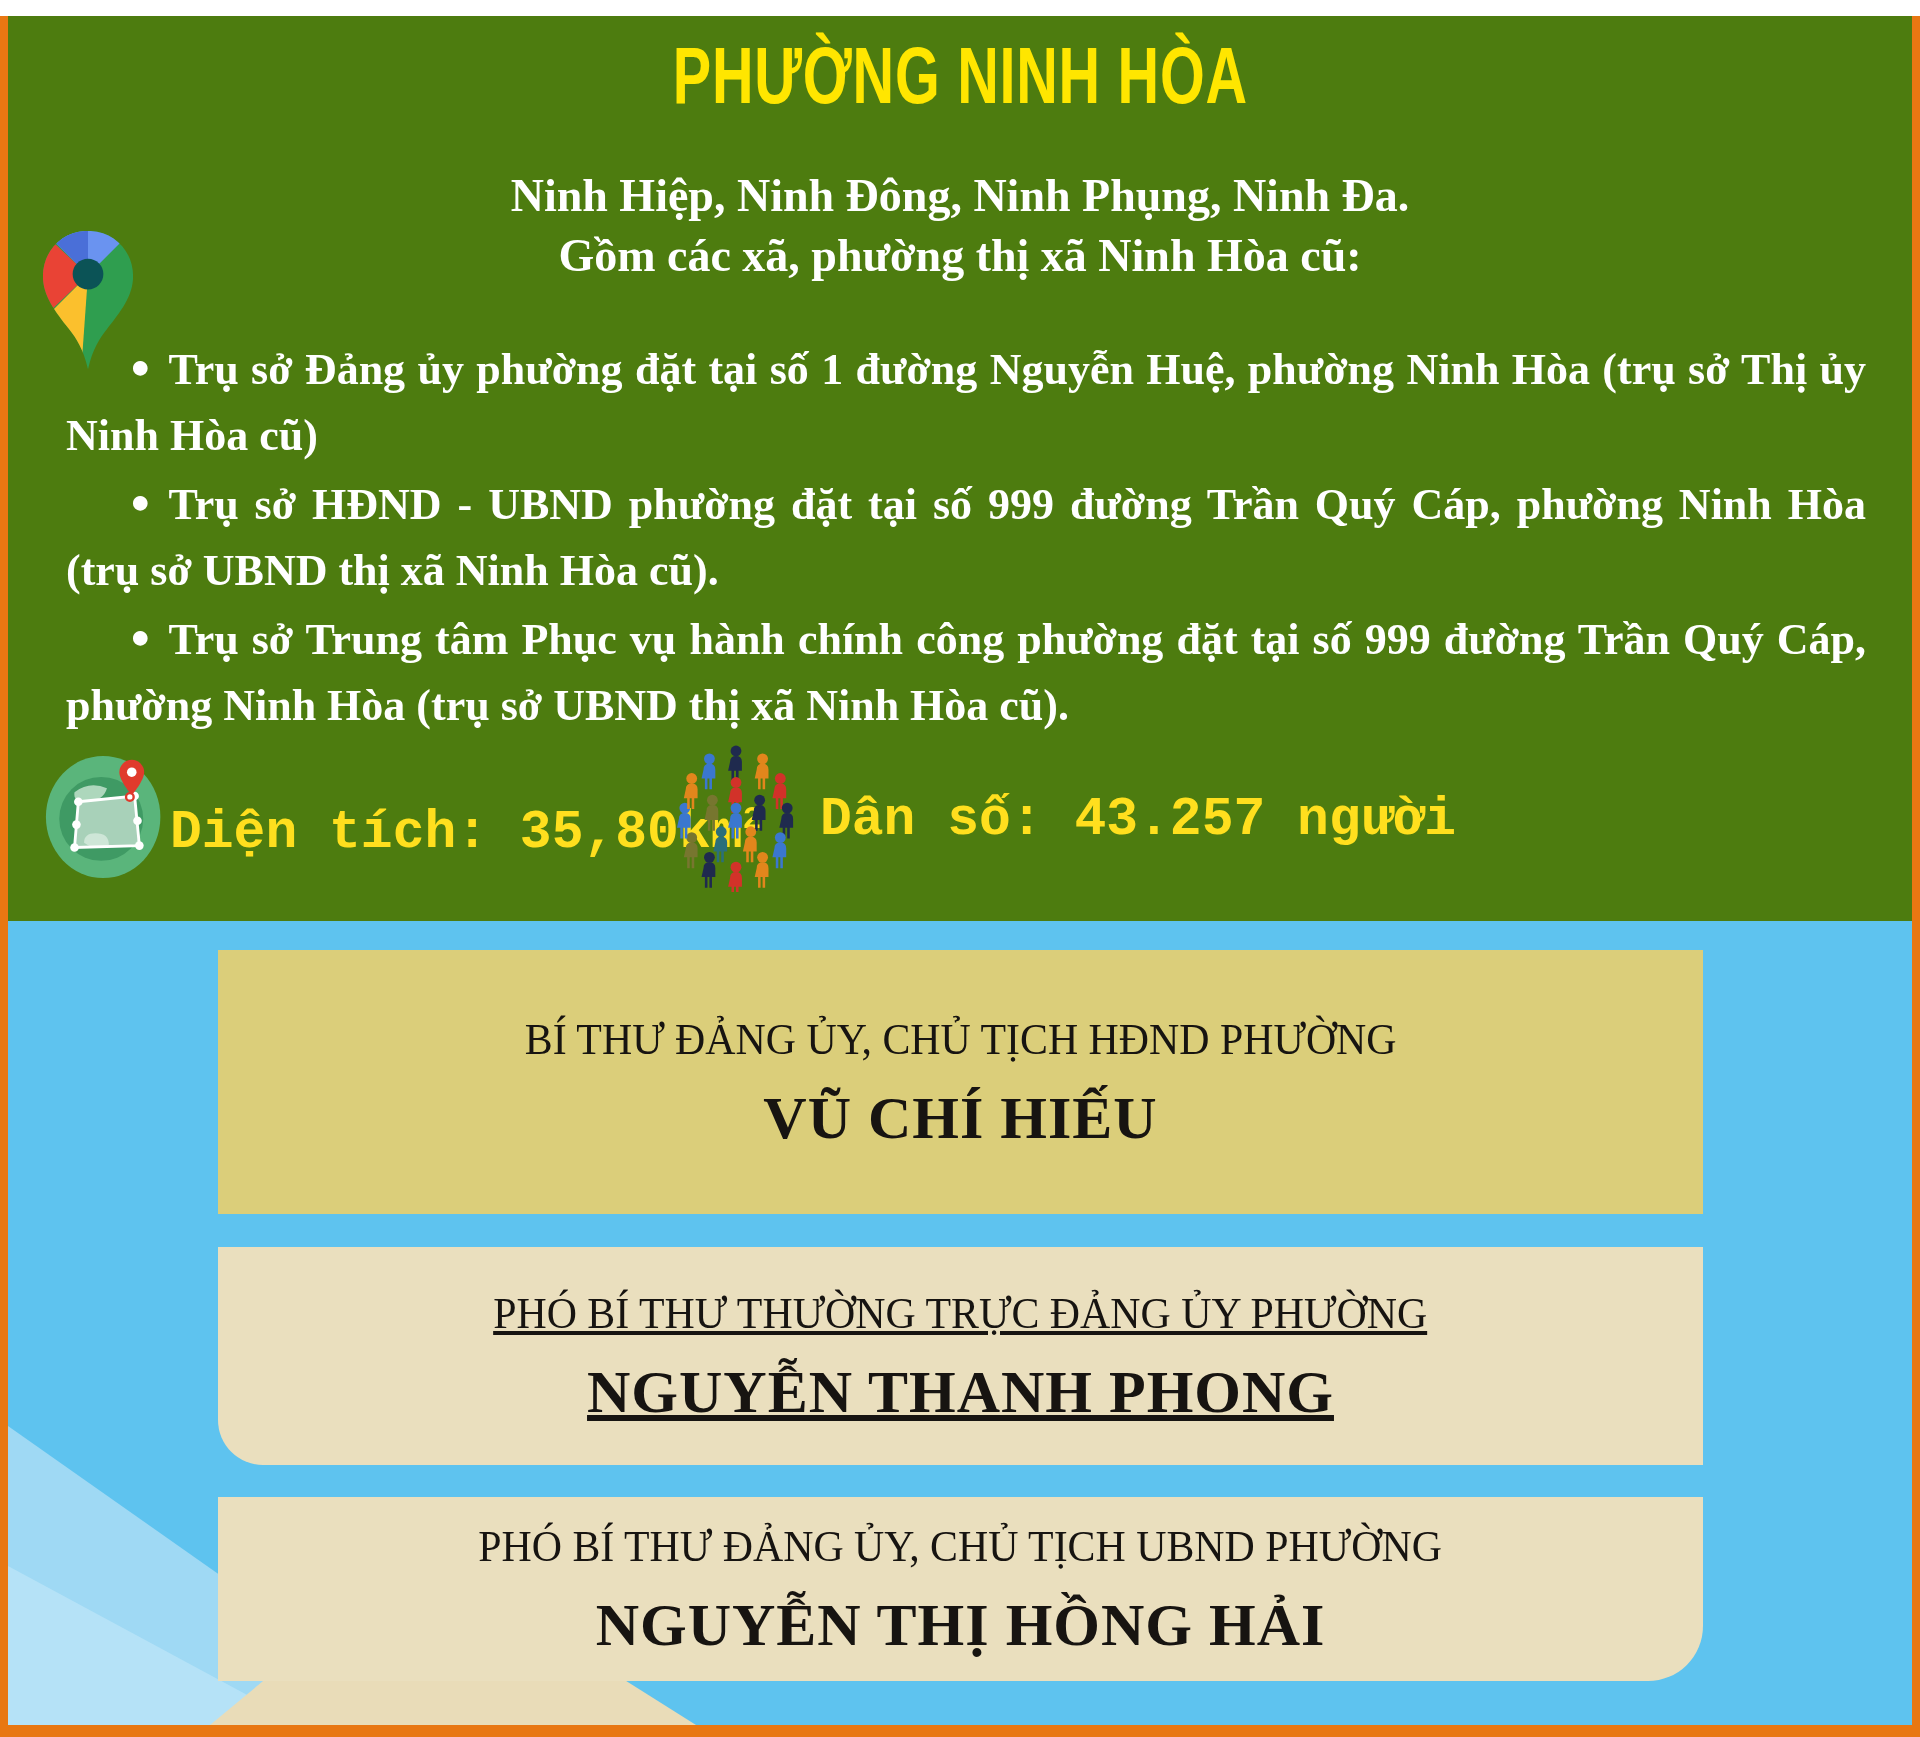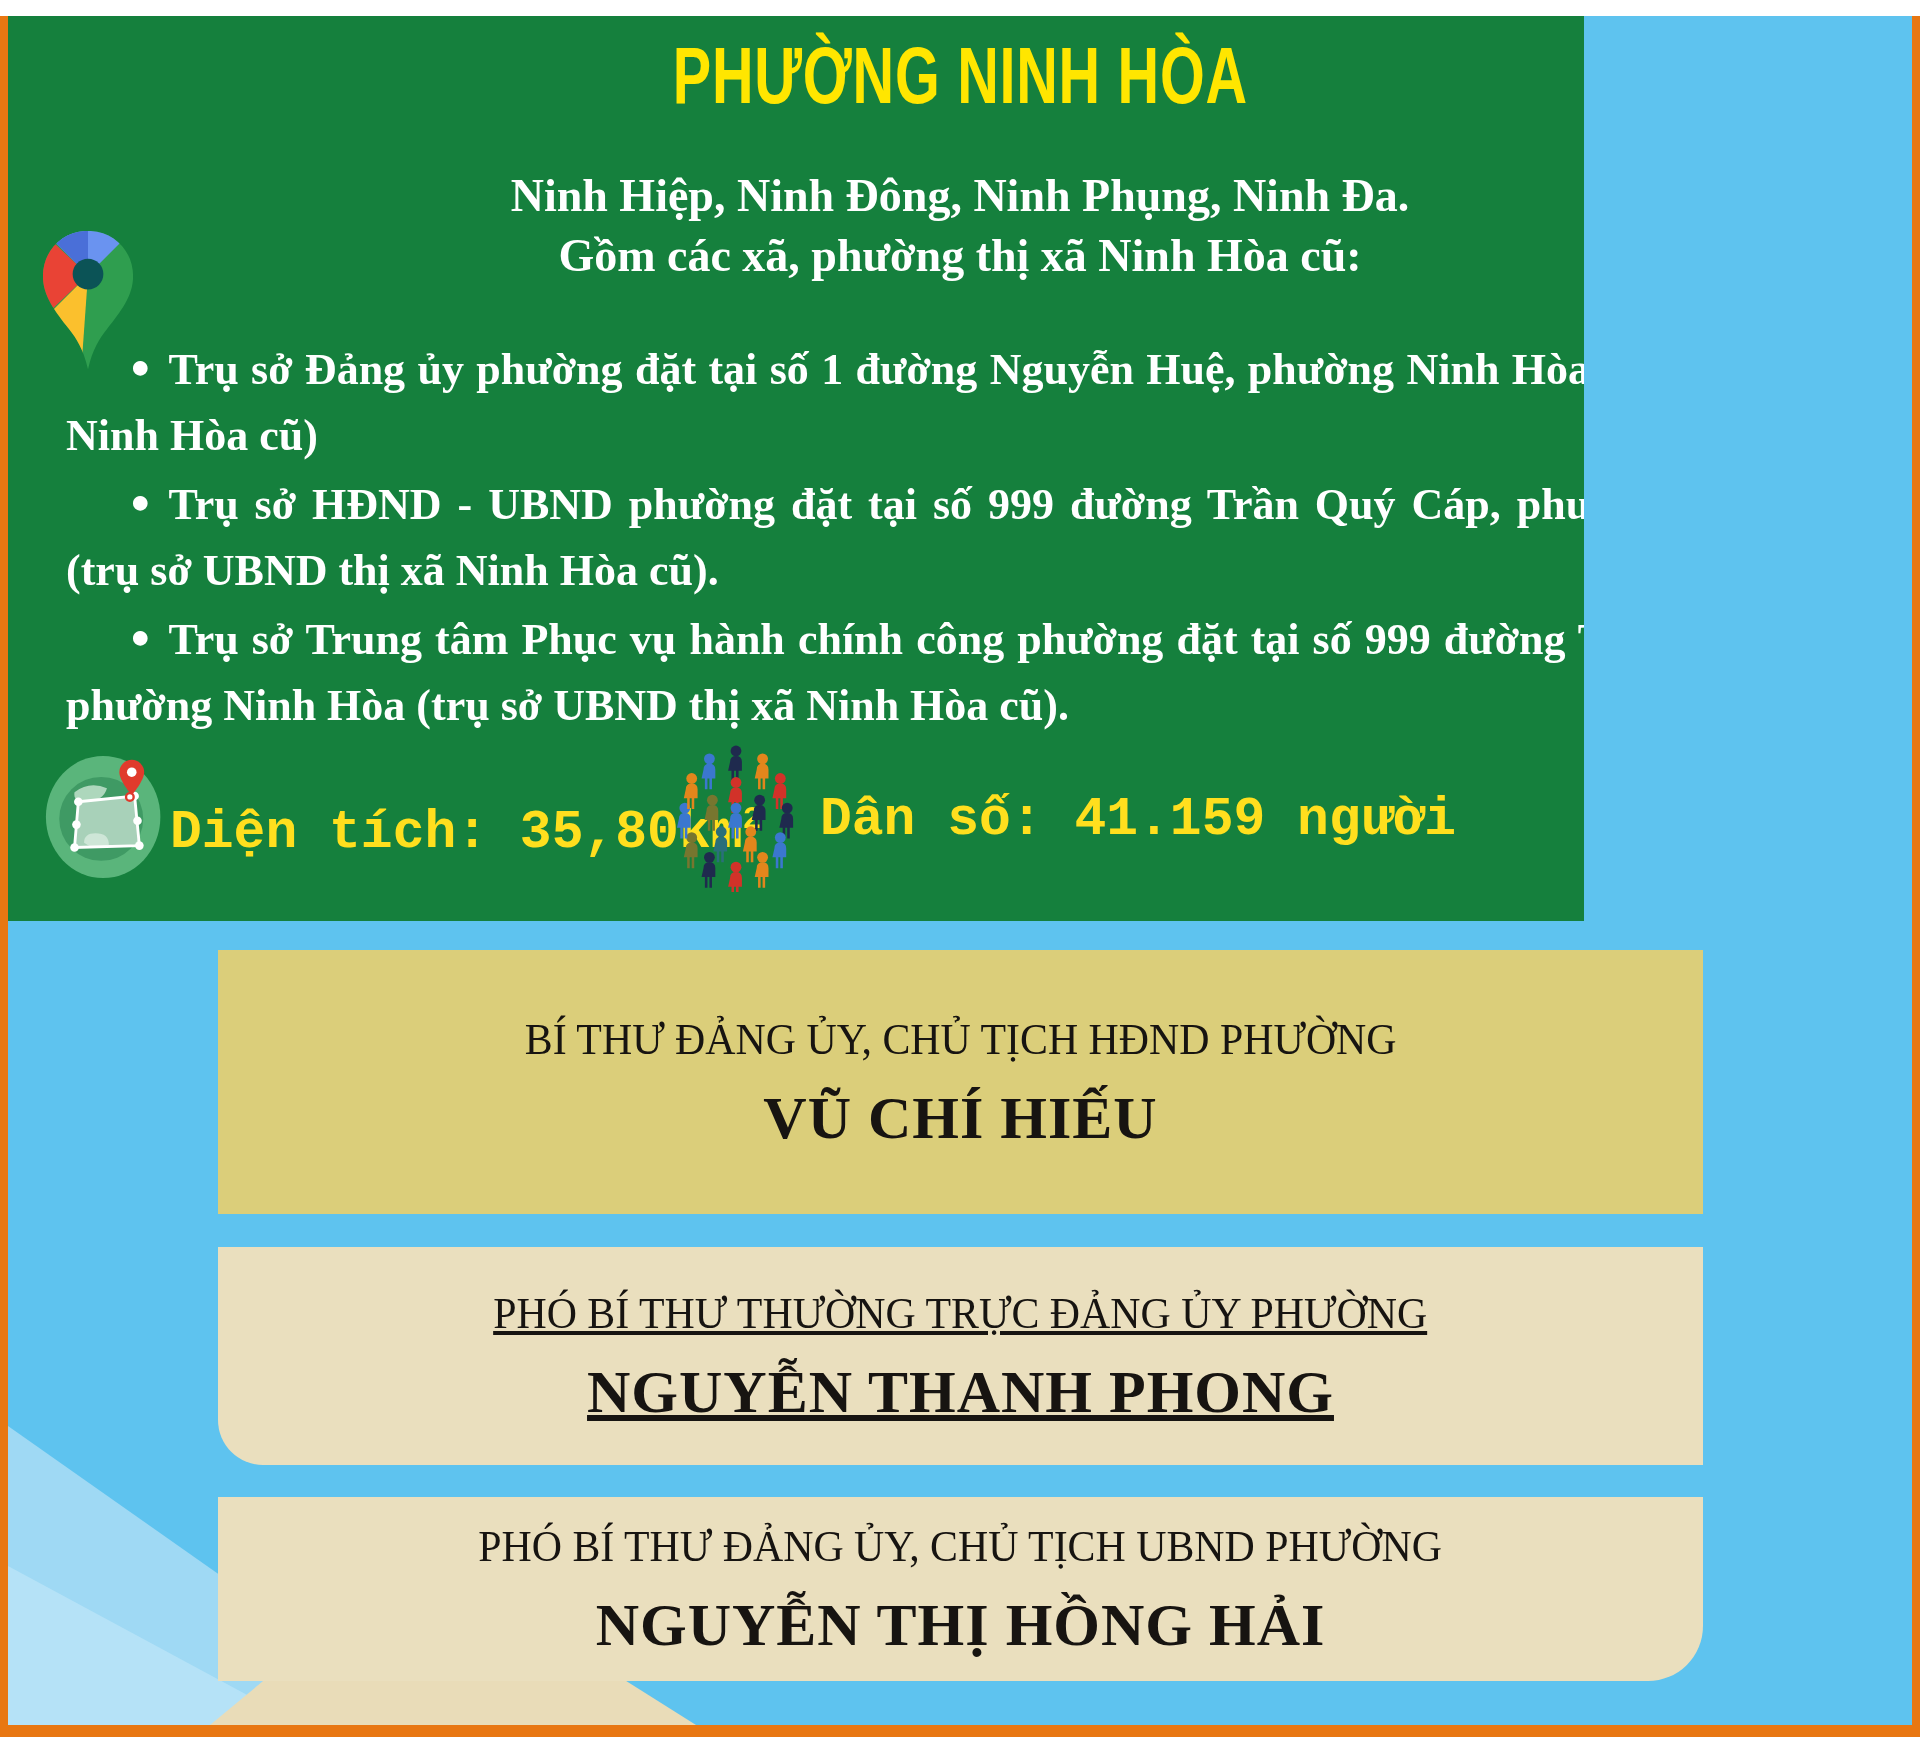--- a/index.html
+++ b/index.html
@@ -3,21 +3,21 @@
 <meta charset="utf-8">
 <style>
   html,body{margin:0;padding:0;}
   body{width:1920px;height:1737px;overflow:hidden;background:#ffffff;}
   .poster{position:relative;width:1920px;height:1737px;font-family:"Liberation Serif","DejaVu Serif",serif;}
   .top-white{position:absolute;top:0;left:0;width:1920px;height:16px;background:#ffffff;}
   .frame{position:absolute;top:16px;left:0;width:1920px;height:1721px;box-sizing:border-box;
          border-left:8px solid #e87712;border-right:8px solid #e87712;border-bottom:12px solid #e87712;
          background:#5ec3ef;}
   
-  .header{position:absolute;top:0;left:0;width:1576px;height:905px;background:#15803d;overflow:hidden;}
+  .header{position:absolute;top:0;left:0;width:1904px;height:905px;background:#4d7c0f;overflow:hidden;}
   .page-title{position:absolute;top:14px;left:0;width:1904px;text-align:center;}
   .page-title span{display:inline-block;font-family:"Liberation Sans","DejaVu Sans",sans-serif;
          font-weight:bold;font-size:80px;line-height:92px;color:#ffe600;
          transform:scaleX(0.72);transform-origin:center;letter-spacing:1px;}
   .subtitle{position:absolute;top:150px;left:0;width:1904px;text-align:center;color:#ffffff;
          font-weight:bold;font-size:46px;line-height:60px;}
   .maps-pin{position:absolute;left:32px;top:212px;width:96px;height:146px;}
   .bullets{position:absolute;left:58px;top:318px;width:1800px;color:#ffffff;
          font-weight:bold;font-size:44px;line-height:66px;text-align:justify;}
   .bullets p{margin:0;text-indent:64px;}
@@ -126,21 +126,21 @@
             <use href="#person" x="20" y="56" fill="#e2861c"></use>
             <use href="#person" x="38" y="36" fill="#3b77cf"></use>
             <use href="#person" x="65" y="60" fill="#d23229" transform="scale(1)"></use>
             <use href="#person" x="89" y="78" fill="#1f2a4e"></use>
             <use href="#person" x="80" y="110" fill="#e2861c"></use>
             <use href="#person" x="50" y="110" fill="#2a6f7a"></use>
             <use href="#person" x="41" y="78" fill="#77762f"></use>
             <use href="#person" x="65" y="86" fill="#3b77cf"></use>
           </svg>
         </div>
-        <div class="stat-label" style="left:812px;top:72px;">Dân số: 41.159 người</div>
+        <div class="stat-label" style="left:812px;top:72px;">Dân số: 43.257 người</div>
 
       </div>
     </div>
 
     <div class="blue-zone">
       <div class="wedge light-blue"></div>
       <div class="wedge lighter-blue"></div>
       <div class="wedge beige"></div>
 
       <div class="card card1">

